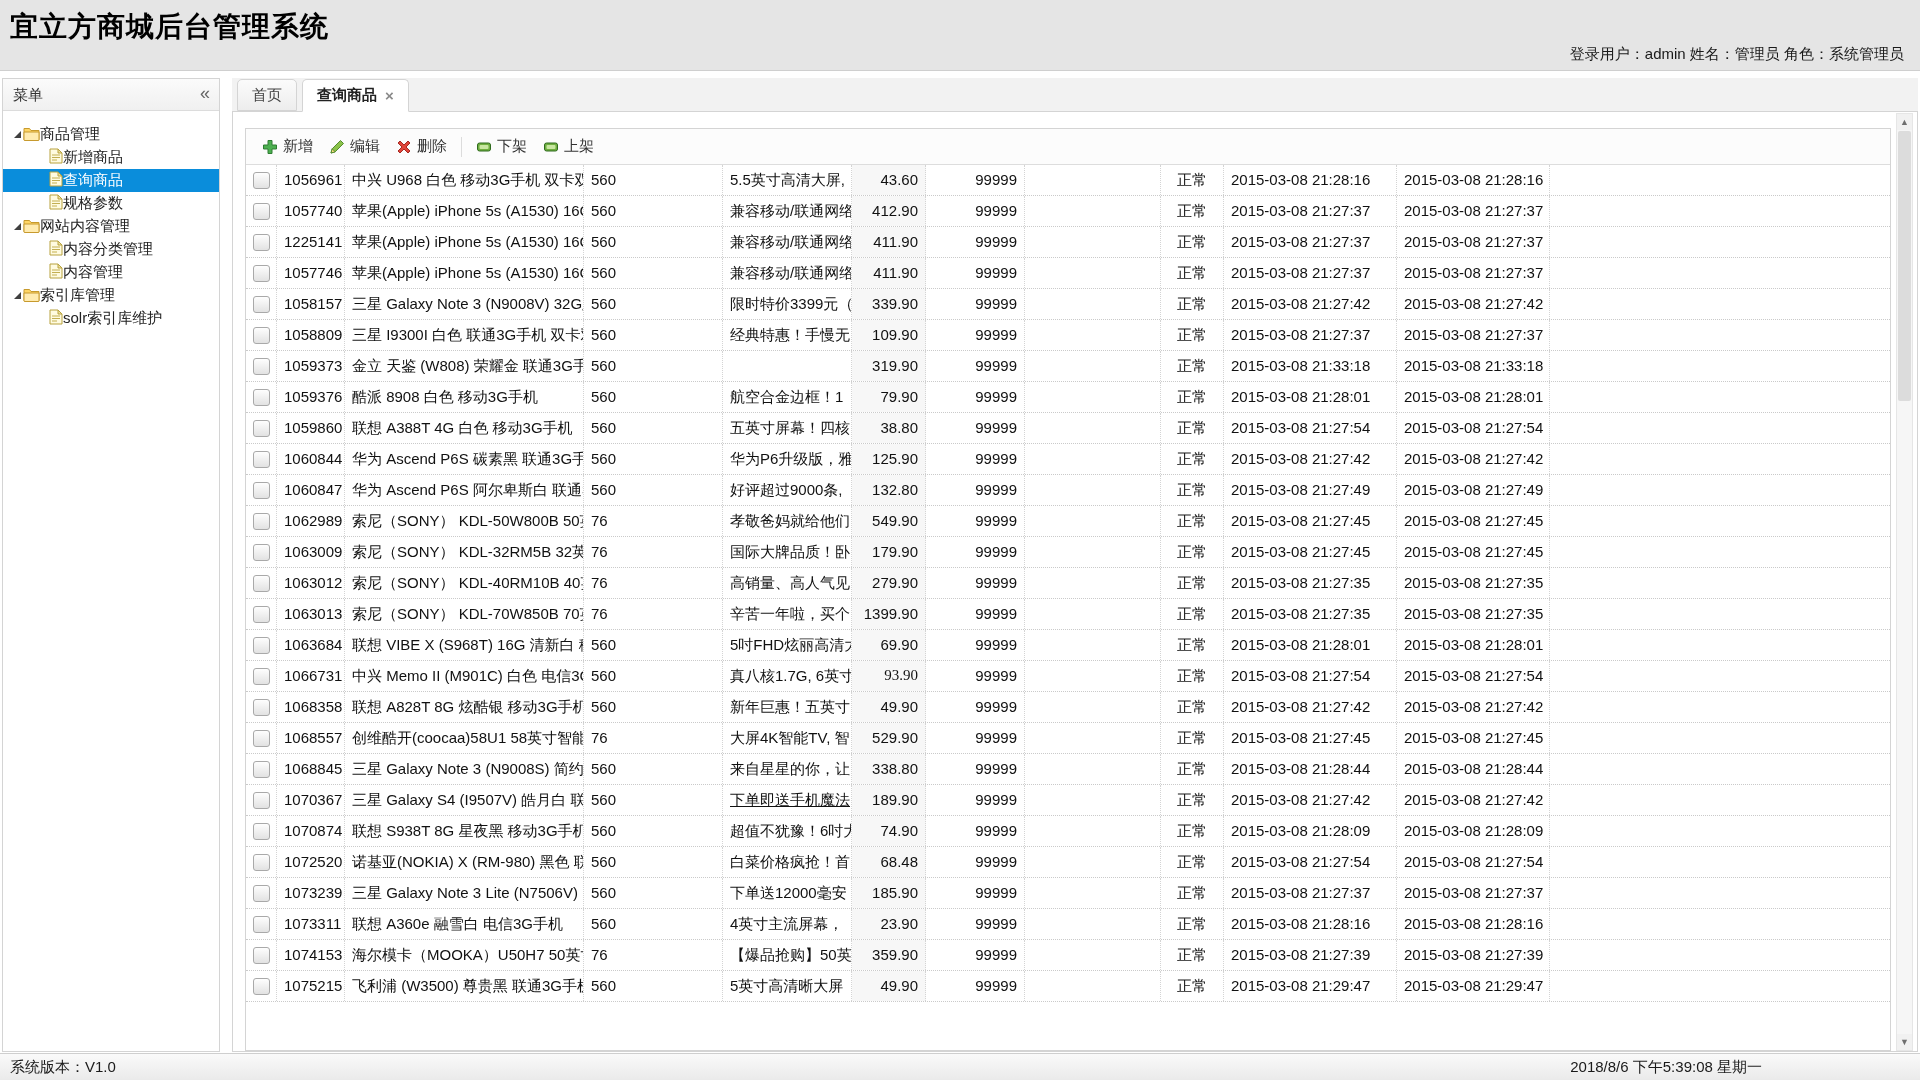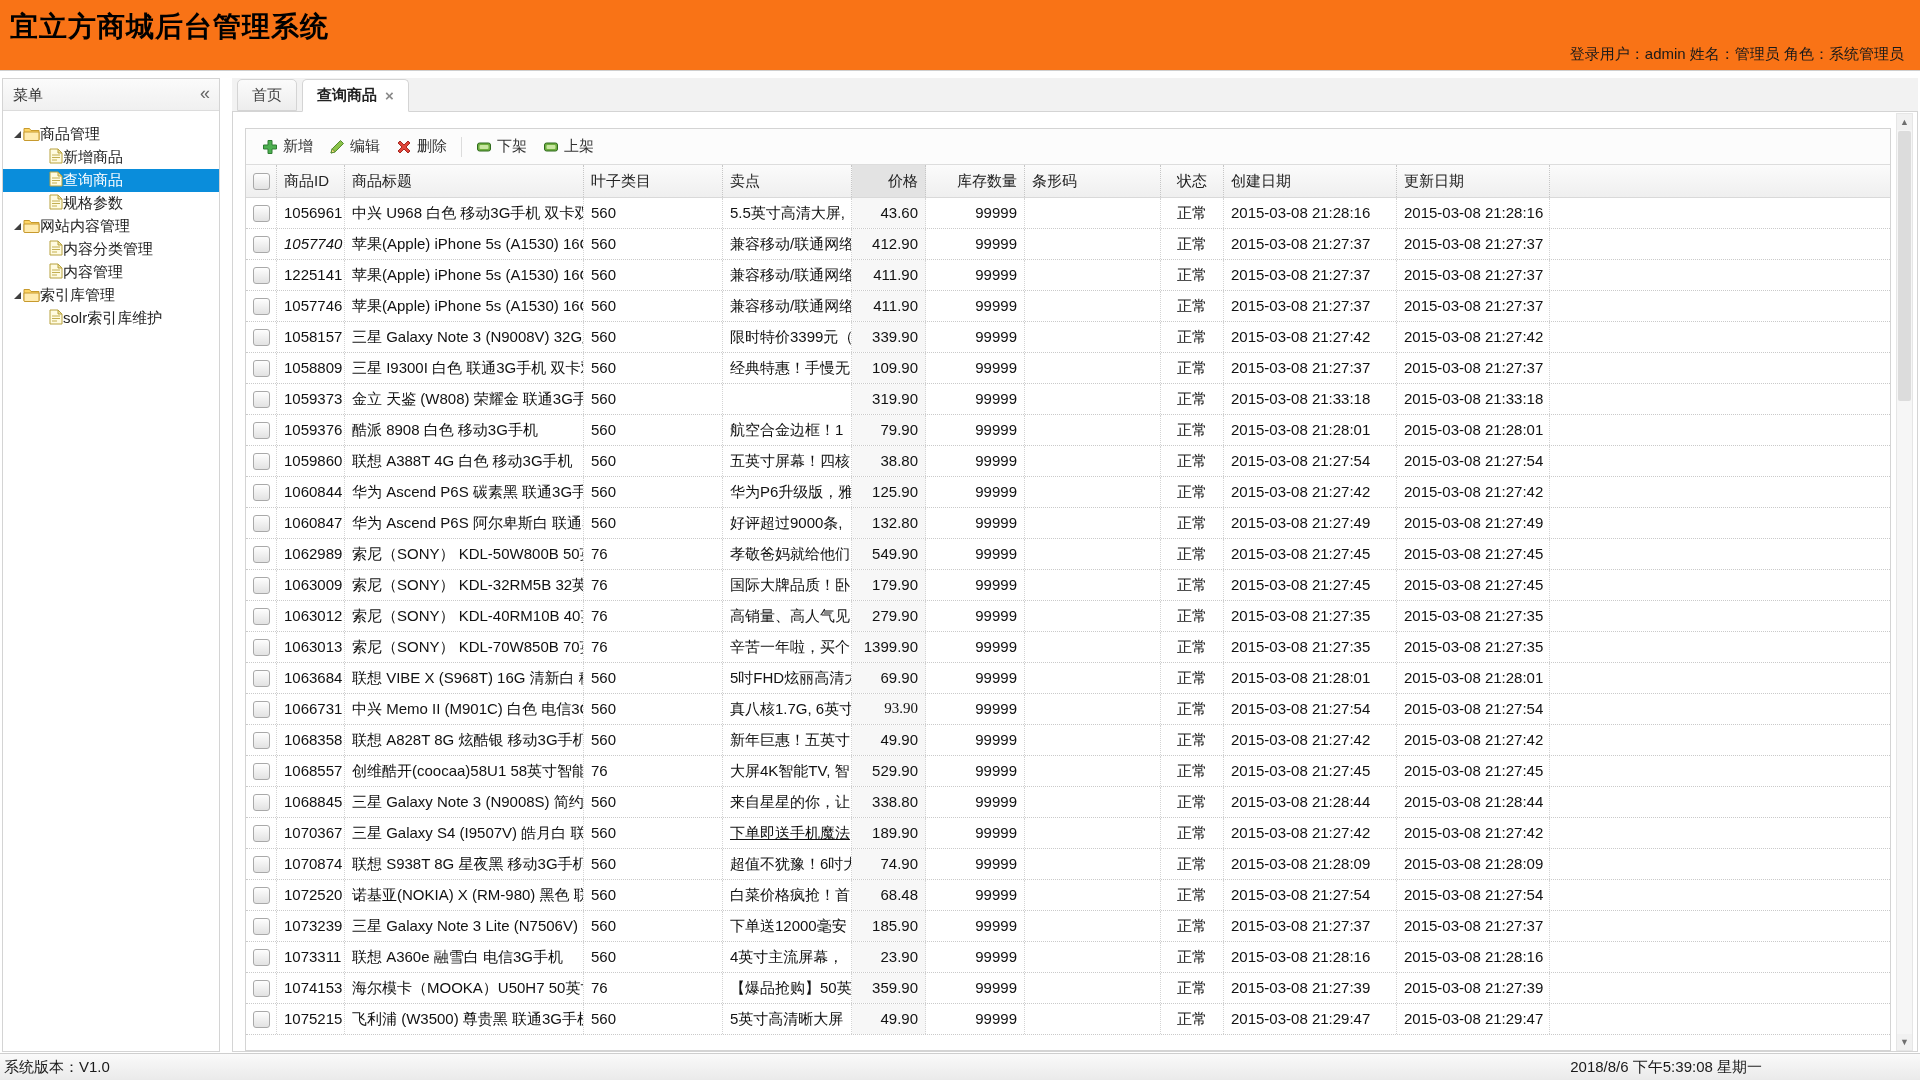--- a/index.html
+++ b/index.html
@@ -1,21 +1,21 @@
 <!DOCTYPE html>
 <html><head>
 <meta charset="utf-8">
 <style>
   html,body{margin:0;padding:0;}
   body{
     width:1920px;height:1080px;position:relative;overflow:hidden;background:#fff;
     font-family:"Liberation Sans","DejaVu Sans",sans-serif;color:#222;
   }
   
-  .topbar{position:absolute;top:0;left:0;right:0;height:70px;background:#f97316;border-bottom:1px solid #CFCFCF;}
+  .topbar{position:absolute;top:0;left:0;right:0;height:70px;background:#e5e5e5;border-bottom:1px solid #CFCFCF;}
   .app-title{position:absolute;top:8px;left:10px;font-size:28px;font-weight:bold;color:#000;letter-spacing:1px;}
   .user-info{position:absolute;right:16px;bottom:6px;font-size:15px;color:#1a1a1a;}
   
   .sidebar{position:absolute;top:78px;left:2px;width:218px;bottom:28px;border:1px solid #D4D4D4;background:#fff;box-sizing:border-box;overflow:hidden;}
   .sidebar-header{height:31px;line-height:31px;background:linear-gradient(#FBFBFB,#F0F0F0);border-bottom:1px solid #DCDCDC;padding:0 10px;font-size:15px;color:#333;position:relative;}
   .collapse-left{position:absolute;right:9px;top:-1px;font-size:18px;color:#666;cursor:pointer;}
   .tree{padding-top:12px;}
   .tree-row{height:23px;display:flex;align-items:center;font-size:15px;color:#222;white-space:nowrap;cursor:pointer;}
   .tree-row.selected{background:#0A8DDB;color:#fff;}
   .arrow-box{width:20px;flex:none;display:flex;justify-content:flex-end;}
@@ -51,21 +51,21 @@
   .g-cell.sorted{background:#F7F7F7;}
   .al-r{text-align:right;}
   .al-c{text-align:center;}
   
   .vscroll{position:absolute;top:35px;bottom:1px;right:5px;width:17px;background:#F6F6F6;border:1px solid #E6E6E6;box-sizing:border-box;}
   .vs-btn{height:16px;display:flex;align-items:center;justify-content:center;font-size:9px;color:#6F6F6F;background:#F1F1F1;cursor:pointer;}
   .vs-btn.down{position:absolute;bottom:0;left:0;right:0;}
   .vs-thumb{position:absolute;top:17px;left:1px;right:1px;height:270px;background:#DCDCDC;border-radius:2px;cursor:pointer;}
   
   .statusbar{position:absolute;left:0;right:0;bottom:0;height:27px;box-sizing:border-box;background:linear-gradient(#FAFAFA,#EAEAEA);border-top:1px solid #CFCFCF;font-size:15px;color:#1a1a1a;}
-  .sb-left{position:absolute;left:4px;top:4px;}
+  .sb-left{position:absolute;left:10px;top:4px;}
   .sb-right{position:absolute;right:158px;top:4px;}
 </style>
 </head>
 <body>
 
 <div class="topbar">
   <div class="app-title">宜立方商城后台管理系统</div>
   <div class="user-info">登录用户：admin 姓名：管理员 角色：系统管理员</div>
 </div>
 
@@ -225,56 +225,41 @@
           <span class="tbtn">
             <span class="icon">
               <svg width="16" height="16" viewBox="0 0 16 16">
                 <rect x="1.5" y="4" width="13" height="8" rx="2" fill="#6FAE3F" stroke="#2F6B1E"></rect>
                 <rect x="3.5" y="6" width="9" height="4" rx="1" fill="#C8E6A0"></rect>
               </svg>
             </span>
             <span>上架</span>
           </span>
         </div>
-      <div class="grid-header">
-          <div class="gh-cell cb-cell" style="width: 31px;">
-            <span class="checkbox"></span>
-          </div>
-          <div class="gh-cell" style="width: 68px;">商品ID</div>
-          <div class="gh-cell" style="width: 239px;">商品标题</div>
-          <div class="gh-cell" style="width: 139px;">叶子类目</div>
-          <div class="gh-cell" style="width: 129px;">卖点</div>
-          <div class="gh-cell al-r sorted" style="width: 74px;">价格</div>
-          <div class="gh-cell al-r" style="width: 99px;">库存数量</div>
-          <div class="gh-cell" style="width: 136px;">条形码</div>
-          <div class="gh-cell al-c" style="width: 63px;">状态</div>
-          <div class="gh-cell" style="width: 173px;">创建日期</div>
-          <div class="gh-cell" style="width: 153px;">更新日期</div>
-        </div>
       <div class="grid-body">
           <div class="g-row">
             <div class="g-cell cb-cell" style="width: 31px;">
               <span class="checkbox"></span>
             </div>
             <div class="g-cell" style="width: 68px;">1056961</div>
             <div class="g-cell" style="width: 239px;">中兴 U968 白色 移动3G手机 双卡双待</div>
             <div class="g-cell" style="width: 139px;">560</div>
             <div class="g-cell" style="width: 129px;">5.5英寸高清大屏,</div>
             <div class="g-cell al-r sorted" style="width: 74px;">43.60</div>
             <div class="g-cell al-r" style="width: 99px;">99999</div>
             <div class="g-cell" style="width: 136px;"></div>
             <div class="g-cell al-c" style="width: 63px;">正常</div>
             <div class="g-cell" style="width: 173px;">2015-03-08 21:28:16</div>
             <div class="g-cell" style="width: 153px;">2015-03-08 21:28:16</div>
           </div>
           <div class="g-row">
             <div class="g-cell cb-cell" style="width: 31px;">
               <span class="checkbox"></span>
             </div>
-            <div class="g-cell" style="width: 68px; font-style: italic;">1057740</div>
+            <div class="g-cell" style="width: 68px;">1057740</div>
             <div class="g-cell" style="width: 239px;">苹果(Apple) iPhone 5s (A1530) 16GB</div>
             <div class="g-cell" style="width: 139px;">560</div>
             <div class="g-cell" style="width: 129px;">兼容移动/联通网络</div>
             <div class="g-cell al-r sorted" style="width: 74px;">412.90</div>
             <div class="g-cell al-r" style="width: 99px;">99999</div>
             <div class="g-cell" style="width: 136px;"></div>
             <div class="g-cell al-c" style="width: 63px;">正常</div>
             <div class="g-cell" style="width: 173px;">2015-03-08 21:27:37</div>
             <div class="g-cell" style="width: 153px;">2015-03-08 21:27:37</div>
           </div>

